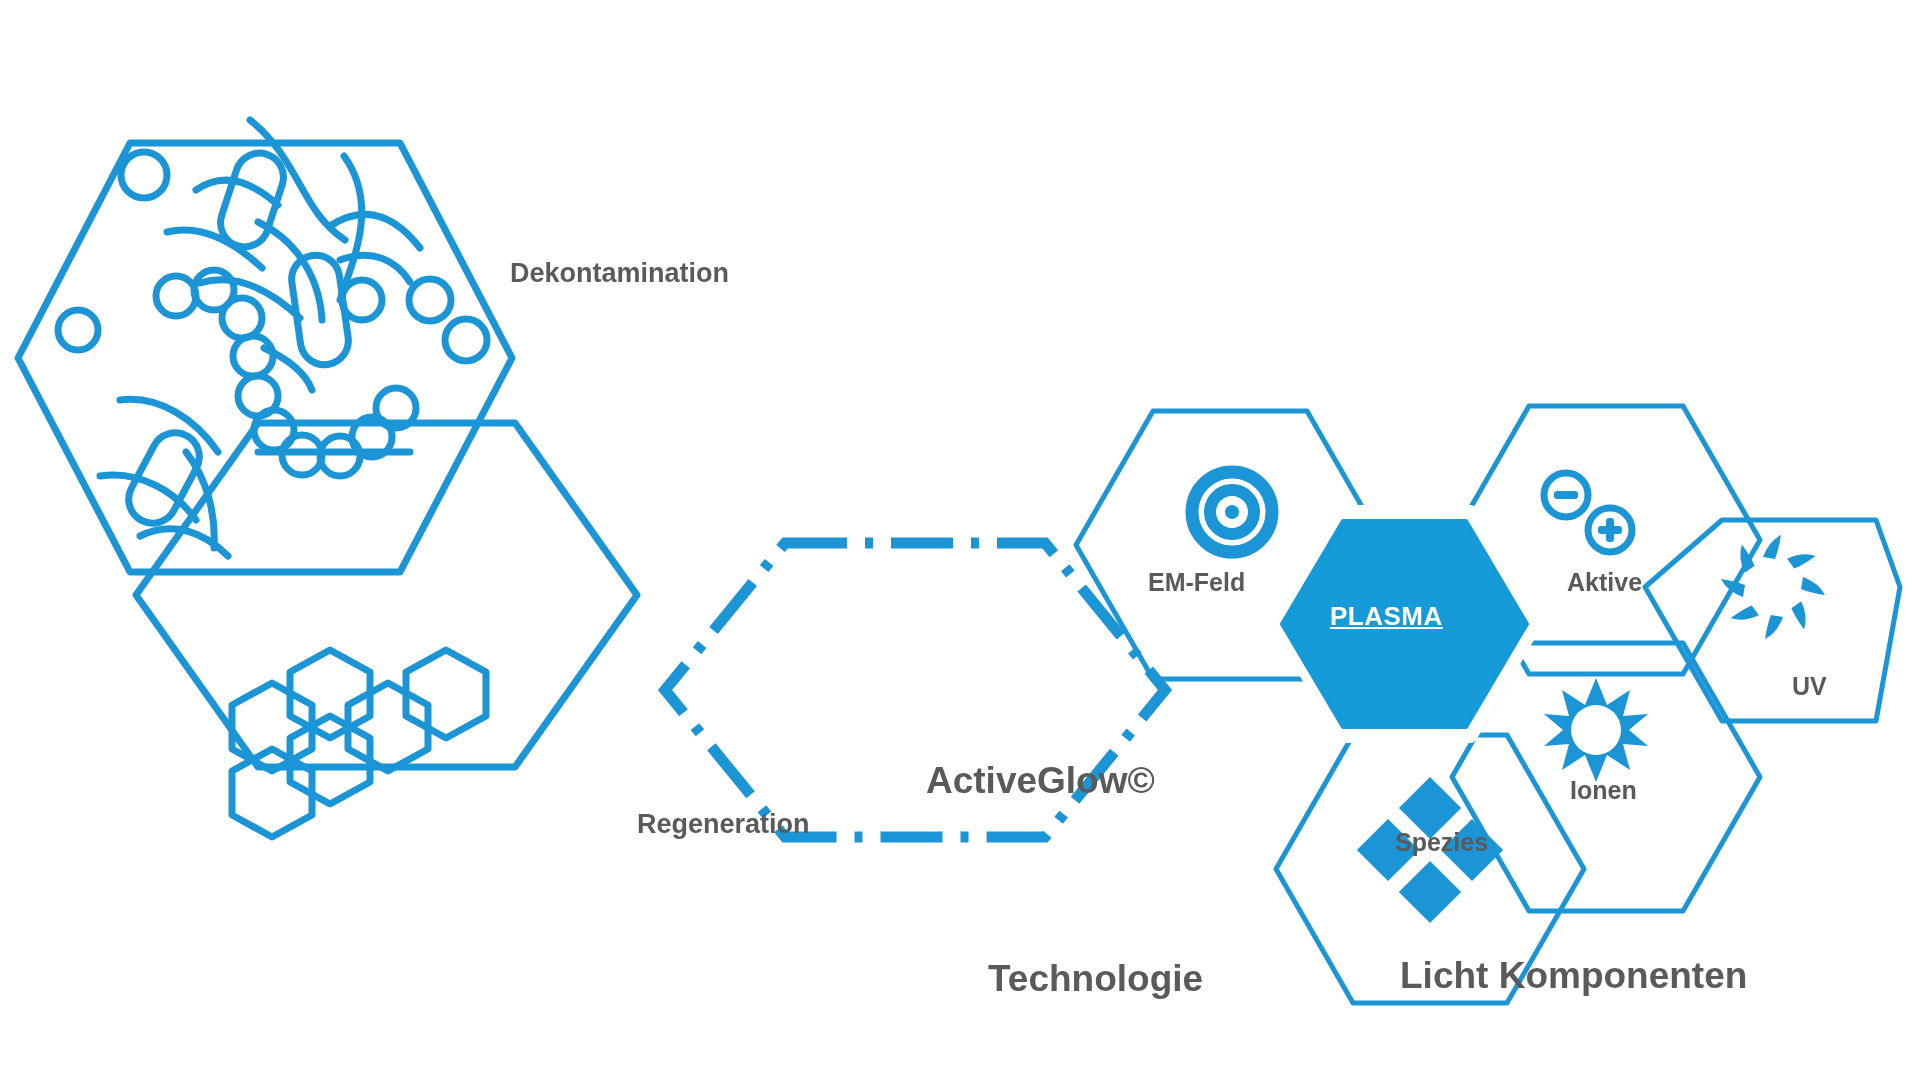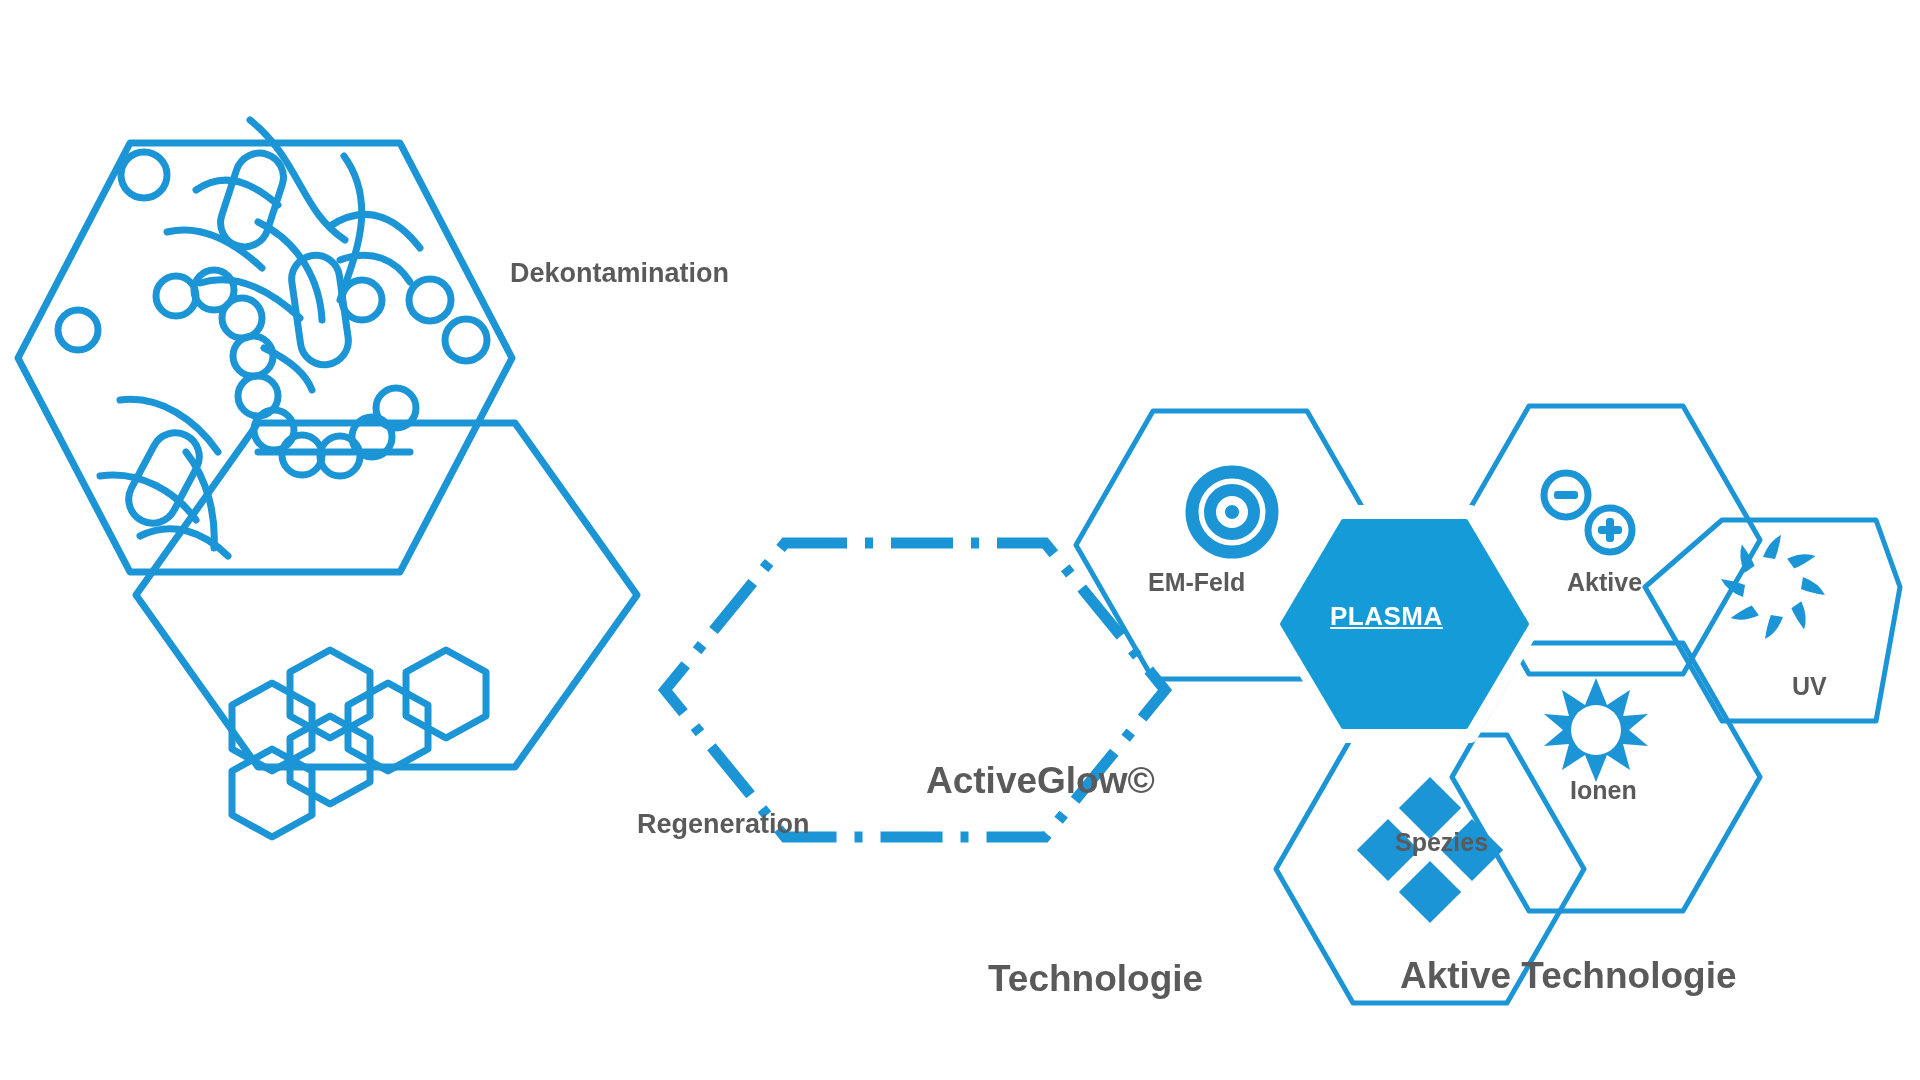--- a/index.html
+++ b/index.html
@@ -171,21 +171,21 @@
   </svg>
 
   <div class="lbl lbl-side" style="left:510px;top:258px;">Dekontamination</div>
 
   <div class="lbl lbl-side" style="left:637px;top:809px;">Regeneration</div>
 
   <div class="lbl lbl-brand" style="left:926px;top:760px;">ActiveGlow©</div>
 
   <div class="lbl lbl-group" style="left:988px;top:958px;">Technologie</div>
 
-  <div class="lbl lbl-group" style="left:1400px;top:955px;">Aktive Technologie</div>
+  <div class="lbl lbl-group" style="left:1400px;top:955px;">Licht Komponenten</div>
 
   <div class="lbl lbl-hex" style="left:1148px;top:568px;">EM-Feld</div>
 
   <div class="lbl lbl-hex" style="left:1567px;top:568px;">Aktive</div>
 
   <div class="lbl lbl-hex" style="left:1792px;top:672px;">UV</div>
 
   <div class="lbl lbl-hex" style="left:1570px;top:776px;">Ionen</div>
 
   <div class="lbl lbl-hex" style="left:1351px;top:828px;margin-left:44px;">Spezies</div>

